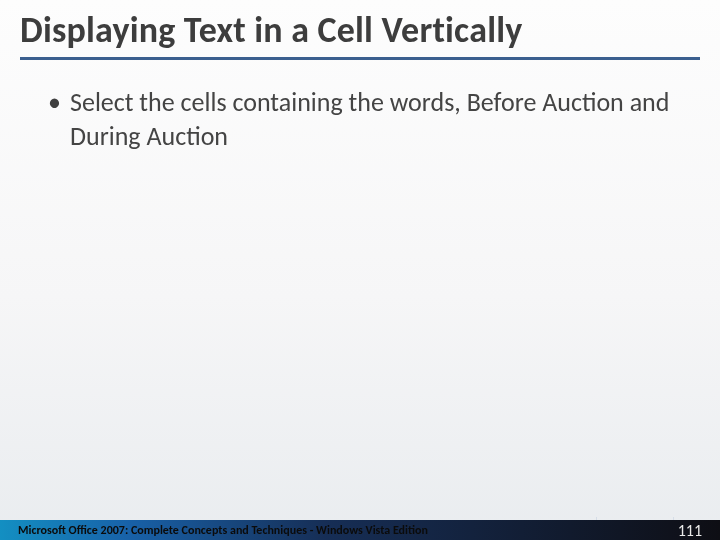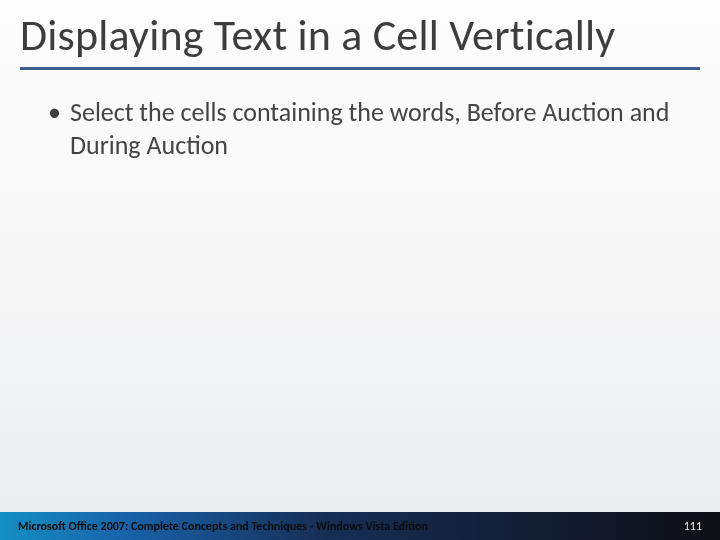--- a/index.html
+++ b/index.html
@@ -1,26 +1,26 @@
 <!DOCTYPE html>
 <html><head>
 <meta charset="utf-8">
 <style>
   html,body{margin:0;padding:0;width:720px;height:540px;font-family:Calibri,Candara,"Segoe UI",Arial,sans-serif;background:#fff;color:#3f3f3f;overflow:hidden}
   .slide{position:relative;width:720px;height:540px;background:linear-gradient(to bottom,#fdfdfd 0%,#f6f6f7 55%,#e9ecef 100%)}
   .title-wrap{padding:10px 20px 0 20px}
-  .title{font-size:44px;line-height:1.15;color:#3d3d3d;font-weight:400;letter-spacing:.2px}
+  .title{font-size:36px;line-height:1.15;color:#3d3d3d;font-weight:700;letter-spacing:.2px}
   .hr{margin:6px 20px 0 20px;height:0;border-top:3px solid #3b5f8f}
   .body{padding:18px 36px 0 36px}
   ul.bullets{margin:8px;padding:0;list-style:none}
   ul.bullets>li{position:relative;padding-left:26px;font-size:26px;line-height:1.28;color:#444;margin-bottom:8px}
   ul.bullets>li::before{content:"\2022";position:absolute;left:4px;top:0;color:#3f3f3f;font-size:26px;line-height:1.28}
-  .footer{position:absolute;left:0;right:0;bottom:0;height:28px;display:flex;align-items:center;background:linear-gradient(to right,#138fc2 0%,#1861a8 18%,#162e56 45%,#0e0e14 100%);padding:0 18px;box-sizing:border-box}
+  .footer{position:absolute;left:0;right:0;bottom:0;height:20px;display:flex;align-items:center;background:linear-gradient(to right,#138fc2 0%,#1861a8 18%,#162e56 45%,#0e0e14 100%);padding:0 18px;box-sizing:border-box}
   .footer-left{font-size:12px;color:#0b0b0b;font-weight:700;flex:1;white-space:nowrap;overflow:hidden;text-overflow:ellipsis}
-  .footer-right{font-size:12px;color:#eaeaea;padding-left:12px}
+  .footer-right{font-size:16px;color:#eaeaea;padding-left:12px}
   .faux-ribbon{position:absolute;right:28px;bottom:10px;display:flex;gap:10px;opacity:.22;font-size:10px;color:#cfd8e6;pointer-events:none}
   .faux-ribbon span{border-left:1px solid #8fa9c9;padding-left:8px;letter-spacing:.5px}
 </style>
 </head>
 <body>
 <div class="slide">
   <div class="title-wrap">
     <div class="title">Displaying Text in a Cell Vertically</div>
   </div>
   <div class="hr"></div>

